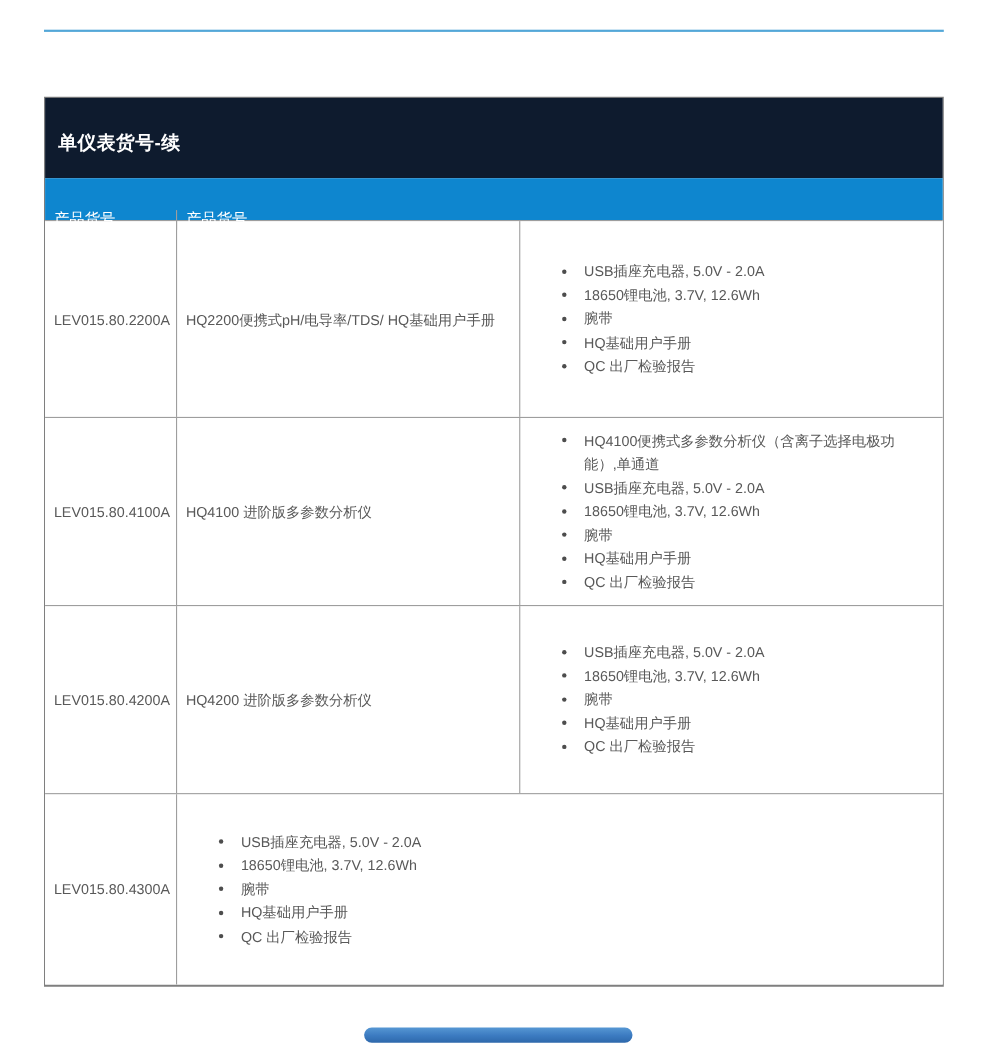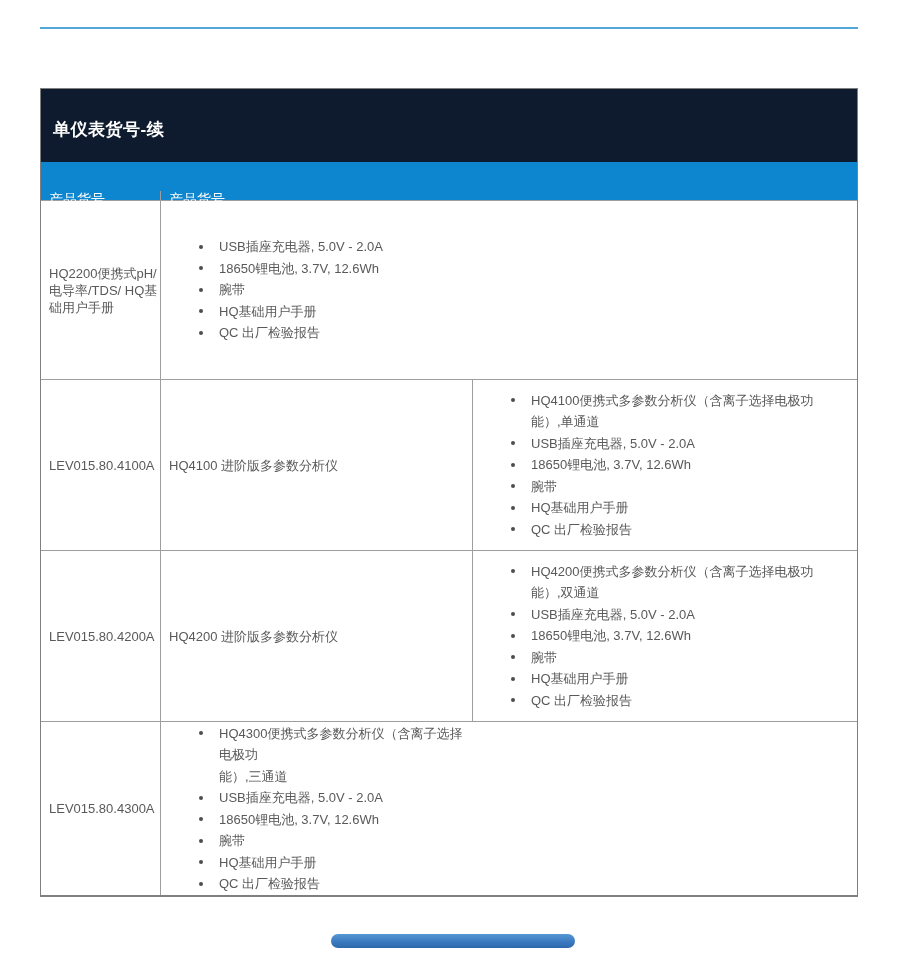--- a/index.html
+++ b/index.html
@@ -116,20 +116,21 @@
       <span>单仪表货号-续</span>
     </div>
 
     <div class="head-row">
       <div class="head-cell b">产品货号</div>
       <div class="head-cell">产品货号</div>
     </div>
 
     <div id="tbody">
   <div class="trow">
+    <div class="cell b">LEV015.80.2200A</div>
     <div class="cell b desc">HQ2200便携式pH/电导率/TDS/ HQ基础用户手册</div>
     <div class="cell includes">
       <ul class="inc-list">
               <li>USB插座充电器, 5.0V - 2.0A</li>
               <li>18650锂电池, 3.7V, 12.6Wh</li>
               <li>腕带</li>
               <li>HQ基础用户手册</li>
               <li>QC 出厂检验报告</li>
             </ul>
     </div>
@@ -149,37 +150,33 @@
               <li>QC 出厂检验报告</li>
             </ul>
     </div>
   </div>
 
   <div class="trow">
     <div class="cell b">LEV015.80.4200A</div>
     <div class="cell b desc">HQ4200 进阶版多参数分析仪</div>
     <div class="cell includes">
       <ul class="inc-list">
-              <li>HQ4200便携式多参数分析仪（含离子选择电极功
-能）,双通道</li>
               <li>USB插座充电器, 5.0V - 2.0A</li>
               <li>18650锂电池, 3.7V, 12.6Wh</li>
               <li>腕带</li>
               <li>HQ基础用户手册</li>
               <li>QC 出厂检验报告</li>
             </ul>
     </div>
   </div>
 
   <div class="trow">
     <div class="cell b">LEV015.80.4300A</div>
     <div class="cell includes">
       <ul class="inc-list">
-              <li>HQ4300便携式多参数分析仪（含离子选择电极功
-能）,三通道</li>
               <li>USB插座充电器, 5.0V - 2.0A</li>
               <li>18650锂电池, 3.7V, 12.6Wh</li>
               <li>腕带</li>
               <li>HQ基础用户手册</li>
               <li>QC 出厂检验报告</li>
             </ul>
     </div>
   </div>
 </div>
 

